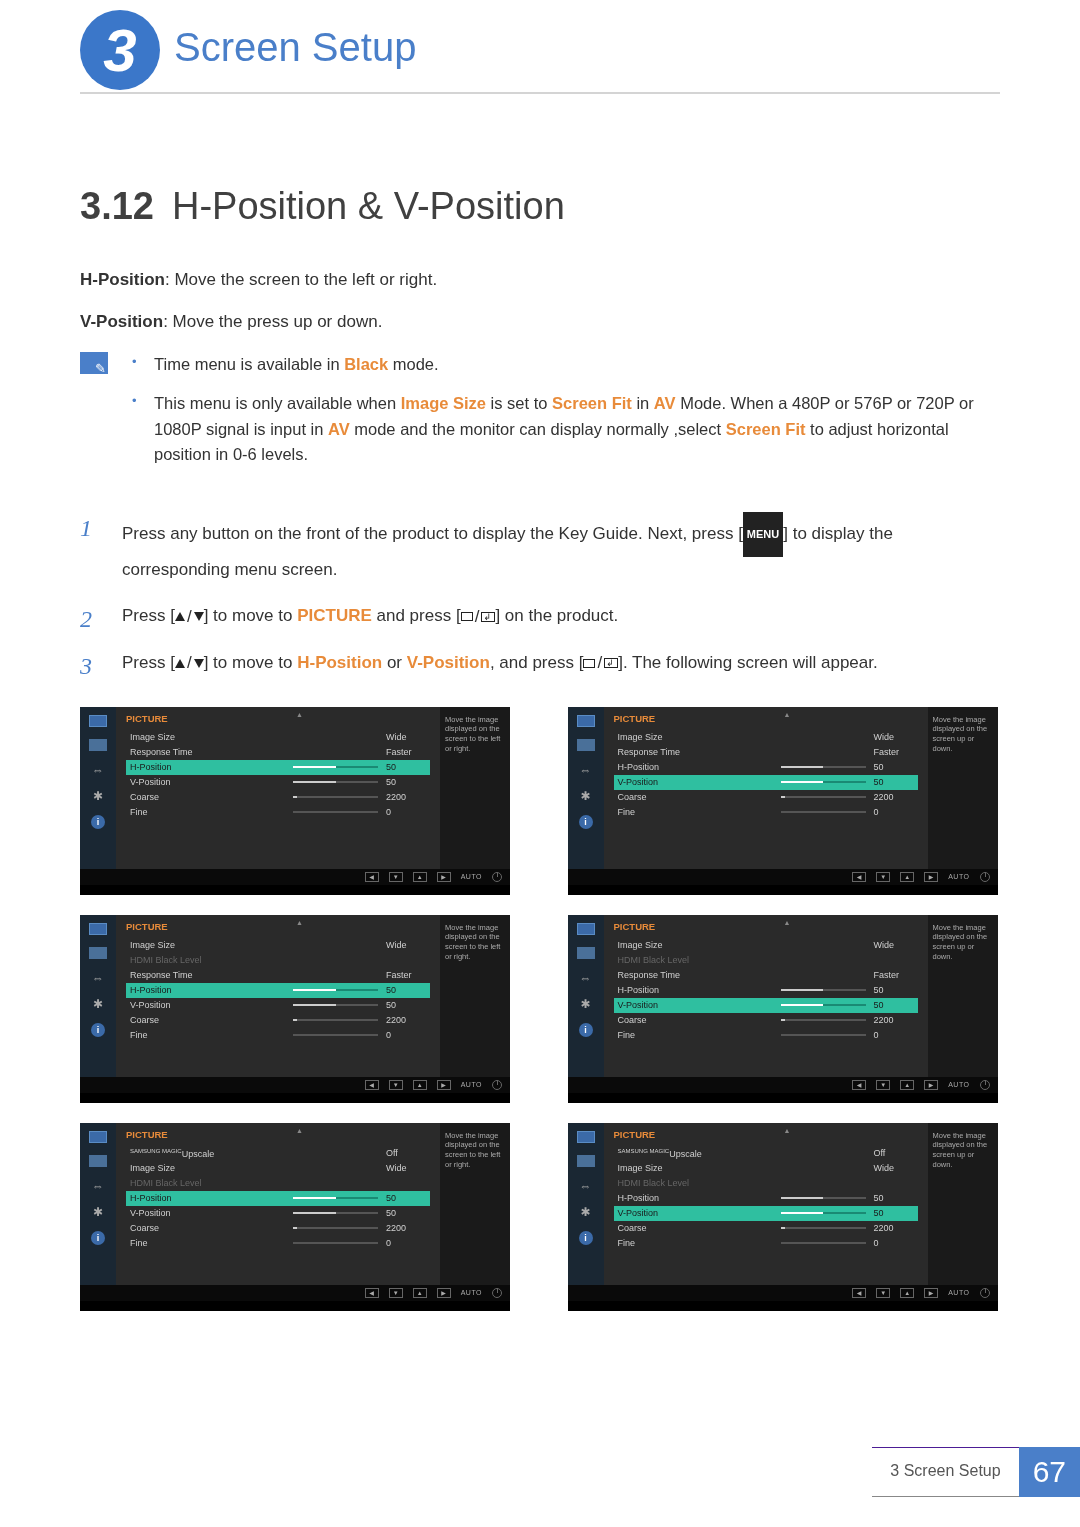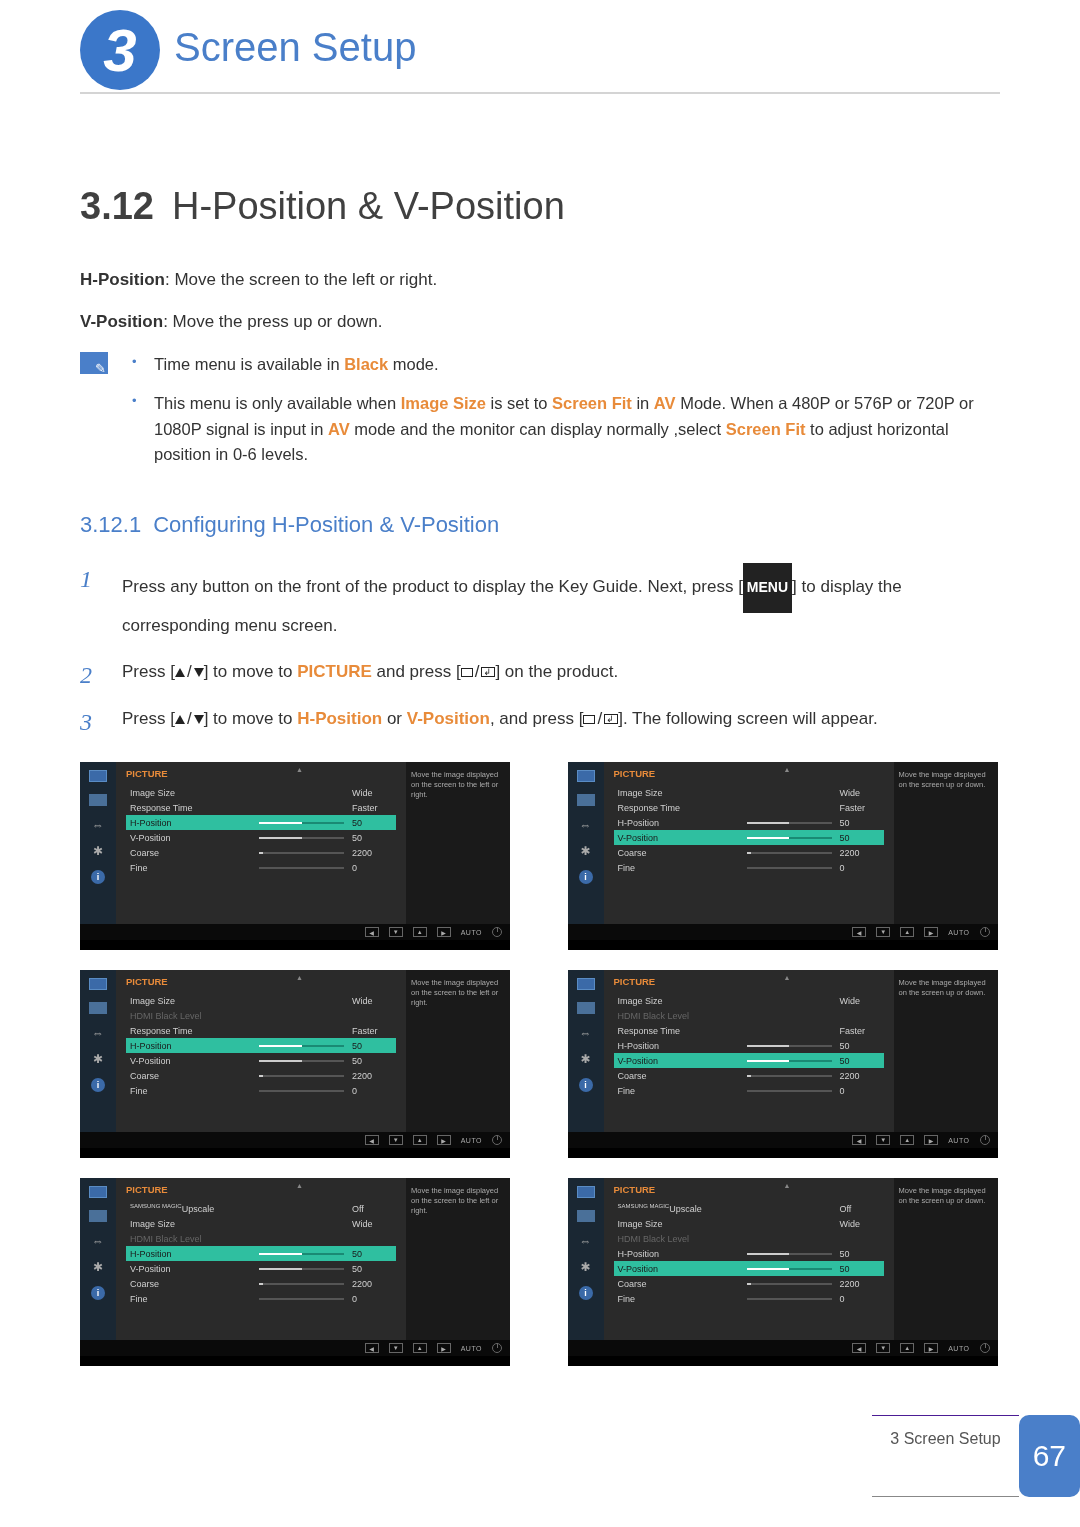--- a/index.html
+++ b/index.html
@@ -35,21 +35,21 @@
 
 .subsection-heading { font-size: 22px; color: #4a7fc9; font-weight: normal; margin: 10px 0 25px 0; }
 .subsection-heading .num { margin-right: 12px; }
 
 
 .steps { list-style: none; }
 .steps li { position: relative; padding-left: 42px; font-size: 17px; line-height: 1.55; margin-bottom: 20px; color: #333; }
 .steps li .step-num { position: absolute; left: 0; top: -2px; font-size: 24px; color: #4a7fc9; font-style: italic; font-family: Georgia, serif; }
 
 
-.key-menu { display: inline-block; background: #222; color: #fff; font-size: 14px; padding: 14px 4px; font-weight: bold; vertical-align: middle; }
+.key-menu { display: inline-block; background: #222; color: #fff; font-size: 11px; padding: 14px 4px; font-weight: bold; vertical-align: middle; }
 .key-arrows, .key-enter { display: inline-flex; align-items: center; vertical-align: middle; gap: 2px; }
 .key-tri, .key-rect { display: inline-block; }
 .key-tri.up { width: 0; height: 0; border-left: 5px solid transparent; border-right: 5px solid transparent; border-bottom: 9px solid #222; }
 .key-tri.down { width: 0; height: 0; border-left: 5px solid transparent; border-right: 5px solid transparent; border-top: 9px solid #222; }
 .key-rect { width: 12px; height: 9px; border: 1.5px solid #222; }
 .key-rect.enter { border: 1.5px solid #222; width: 14px; height: 10px; position: relative; }
 .key-rect.enter::after { content: "↲"; position: absolute; font-size: 9px; left: 1px; top: -2px; color: #222; }
 
 
 .osd-grid { display: grid; grid-template-columns: 1fr 1fr; gap: 20px 55px; margin-top: 30px; justify-content: center; }
@@ -69,32 +69,32 @@
 .osd-row.selected { background: #2fbfa0; color: #1a1a1a; }
 .osd-row.dimmed { color: #666; }
 .osd-row .rlabel { flex: 1; }
 .osd-row .rvalue { text-align: left; min-width: 40px; }
 .osd-row .rslider { width: 85px; height: 2px; background: #555; margin: 0 8px; position: relative; }
 .osd-row .rslider::after { content: ""; position: absolute; left: 0; top: 0; height: 2px; background: #ccc; width: 50%; }
 .osd-row.selected .rslider { background: #1a8a74; }
 .osd-row.selected .rslider::after { background: #fff; }
 .osd-row .rslider.p2200::after { width: 5%; }
 .osd-row .rslider.p0::after { width: 0%; }
-.osd-tip { width: 104px; background: #1a1a1a; font-size: 7.5px; line-height: 1.3; padding: 8px 5px; color: #aaa; }
+.osd-tip { width: 70px; background: #1a1a1a; font-size: 7.5px; line-height: 1.3; padding: 8px 5px; color: #aaa; }
 .osd-foot { height: 16px; background: #0a0a0a; display: flex; justify-content: flex-end; align-items: center; padding-right: 8px; gap: 10px; }
 .foot-btn { width: 14px; height: 10px; border: 1px solid #666; display: flex; align-items: center; justify-content: center; font-size: 6px; color: #aaa; }
 .foot-auto { font-size: 7px; color: #aaa; letter-spacing: 0.5px; }
 .foot-power { width: 10px; height: 10px; border: 1px solid #666; border-radius: 50%; position: relative; }
 .foot-power::after { content: ""; position: absolute; left: 4px; top: -1px; width: 1px; height: 5px; background: #666; }
 .rlabel .upscale-brand { font-size: 6px; vertical-align: super; }
 
 
 .page-footer { position: absolute; bottom: 30px; right: 0; display: flex; }
 .footer-label { border-top: 1px solid #4c1d95; border-bottom: 1px solid #888; padding: 14px 18px; font-size: 16px; color: #555; }
-.footer-num { background: #4a7fc9; color: #fff; font-size: 30px; padding: 24px 14px; border-radius: 10px; }
+.footer-num { background: #4a7fc9; color: #fff; font-size: 30px; padding: 8px 14px; }
 </style>
 </head>
 <body>
 
 <div class="page">
   <div class="header">
     <div class="chapter-badge">3</div>
     <div class="chapter-title">Screen Setup</div>
     <div class="header-line"></div>
   </div>
@@ -116,23 +116,20 @@
       <ul class="note-list">
         <li>
           <span>Time menu is available in </span><span class="accent-orange">Black</span><span> mode.</span>
         </li>
         <li>
           <span>This menu is only available when </span><span class="accent-orange">Image Size</span><span> is set to </span><span class="accent-orange">Screen Fit</span><span> in </span><span class="accent-orange">AV</span><span> Mode. When a 480P or 576P or 720P or 1080P signal is input in </span><span class="accent-orange">AV</span><span> mode and the monitor can display normally ,select </span><span class="accent-orange">Screen Fit</span><span> to adjust horizontal position in 0-6 levels.</span>
         </li>
       </ul>
     </div>
 
-    <h3 class="subsection-heading">
-      <span class="num">3.12.1</span><span>Configuring H-Position &amp; V-Position</span>
-    </h3>
 
     <ol class="steps">
       <li>
         <span class="step-num">1</span>
         <span>Press any button on the front of the product to display the Key Guide. Next, press [</span><span class="key-menu">MENU</span><span>] to display the corresponding menu screen.</span>
       </li>
       <li>
         <span class="step-num">2</span>
         <span>Press [</span><span class="key-arrows"><span class="key-tri up"></span> / <span class="key-tri down"></span></span><span>] to move to </span><span class="accent-orange">PICTURE</span><span> and press [</span><span class="key-enter"><span class="key-rect"></span> / <span class="key-rect enter"></span></span><span>] on the product.</span>
       </li>

